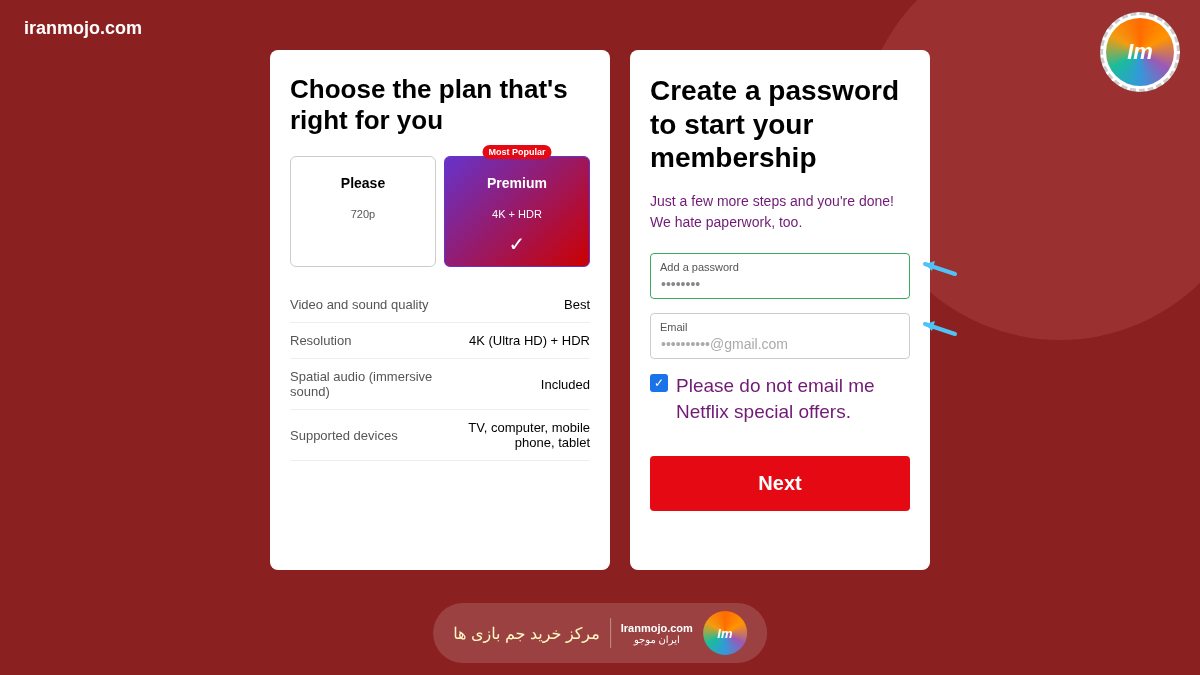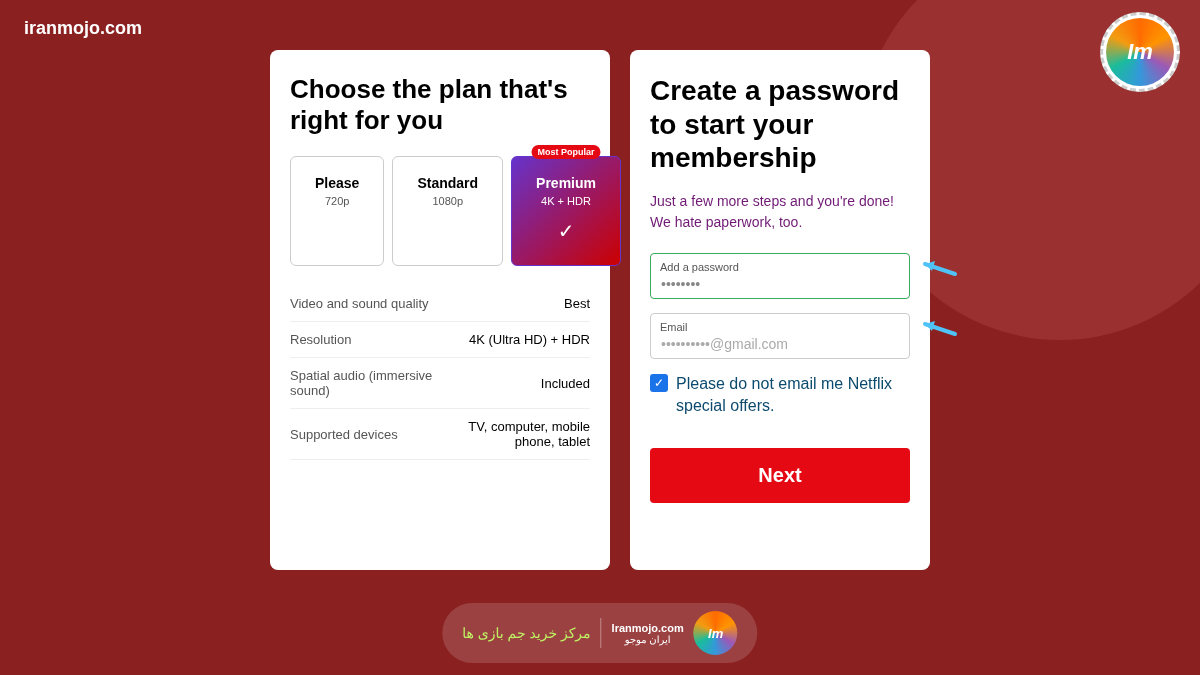--- a/index.html
+++ b/index.html
@@ -141,21 +141,21 @@
     }
 
     .plan-card.selected .plan-name,
     .plan-card.selected .plan-res {
       color: white;
     }
 
     .plan-res {
       font-size: 11px;
       color: #555;
-      margin-top: 4px;
+      margin-top: 17px;
     }
 
     .plan-checkmark {
       margin-top: 12px;
       font-size: 20px;
       color: white;
     }
 
     .plan-table {
       width: 100%;
@@ -254,22 +254,22 @@
       margin-top: 1px;
     }
 
     .checkbox-check {
       color: white;
       font-size: 12px;
       line-height: 1;
     }
 
     .checkbox-label {
-      font-size: 16px;
-      color: #0c4a6e;
+      font-size: 19px;
+      color: #701a75;
       line-height: 1.4;
     }
 
     .next-button {
       width: 100%;
       background: #e50914;
       color: white;
       border: none;
       border-radius: 4px;
       padding: 16px;
@@ -288,22 +288,22 @@
       display: flex;
       align-items: center;
       gap: 10px;
       background: rgba(255,255,255,0.15);
       border-radius: 30px;
       padding: 8px 20px;
       z-index: 5;
     }
 
     .footer-text {
-      color: #bef264;
-      font-size: 14px;
+      color: #fef9c3;
+      font-size: 16px;
       font-weight: 500;
     }
 
     .footer-divider {
       width: 1px;
       height: 30px;
       background: rgba(255,255,255,0.4);
     }
 
     .footer-brand {
@@ -349,24 +349,20 @@
   <div class="left-card">
     <div class="card-title">Choose the plan that's right for you</div>
 
     <div class="plan-options">
 
       <div class="plan-card">
         <div class="plan-name">Please</div>
         <div class="plan-res">720p</div>
       </div>
 
-      <div class="plan-card">
-        <div class="plan-name">Standard</div>
-        <div class="plan-res">1080p</div>
-      </div>
 
       <div class="plan-card selected">
         <div class="plan-badge">Most Popular</div>
         <div class="plan-name">Premium</div>
         <div class="plan-res">4K + HDR</div>
         <div class="plan-checkmark">✓</div>
       </div>
     </div>
 
     <table class="plan-table">

